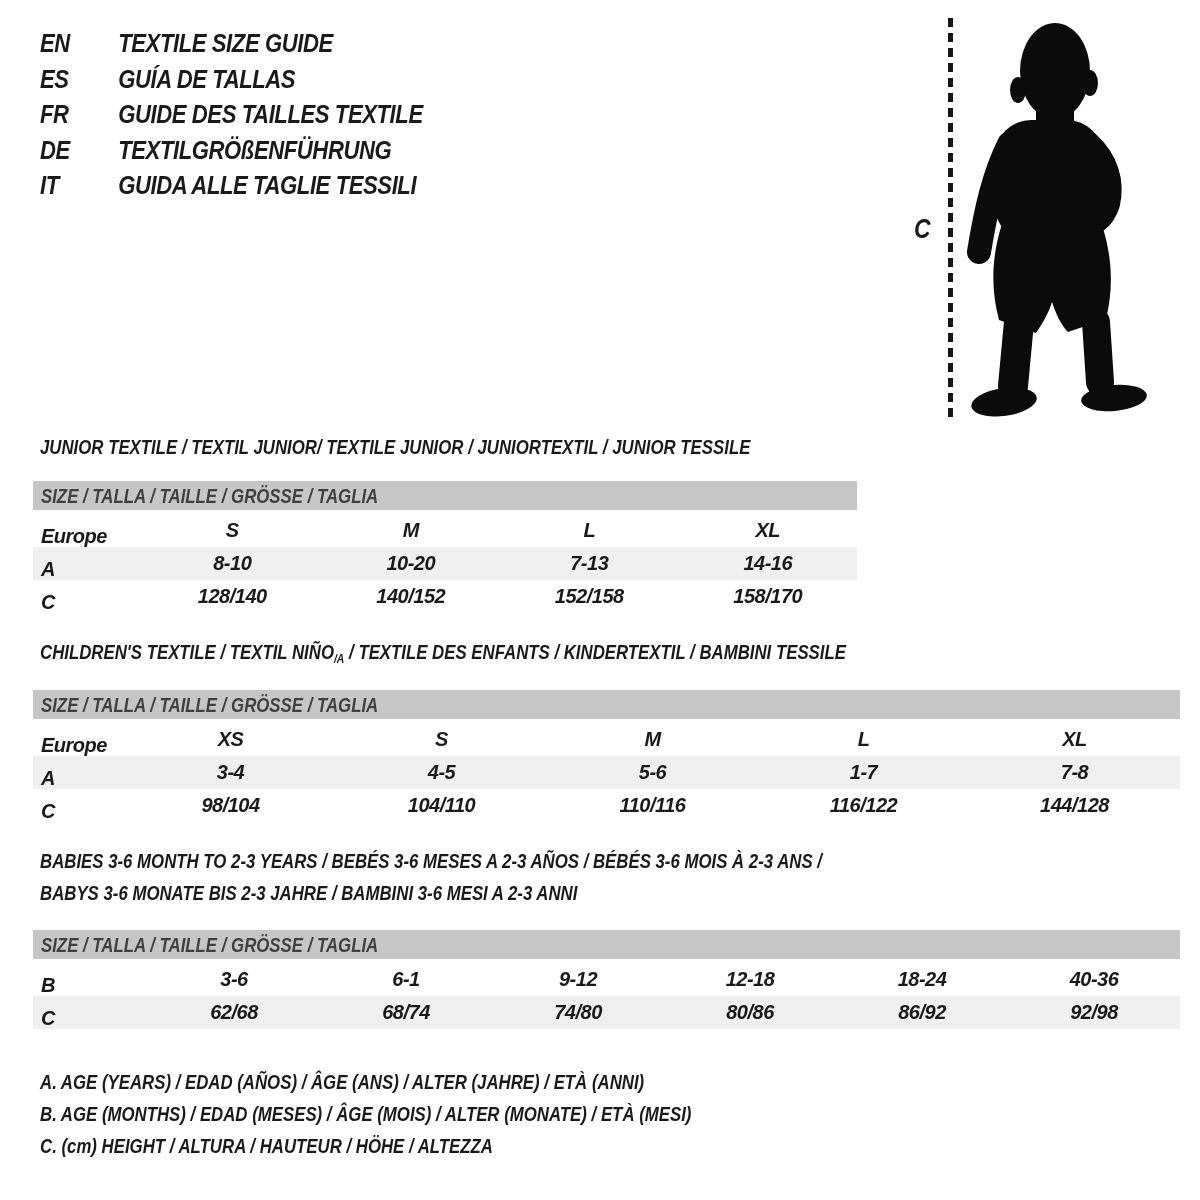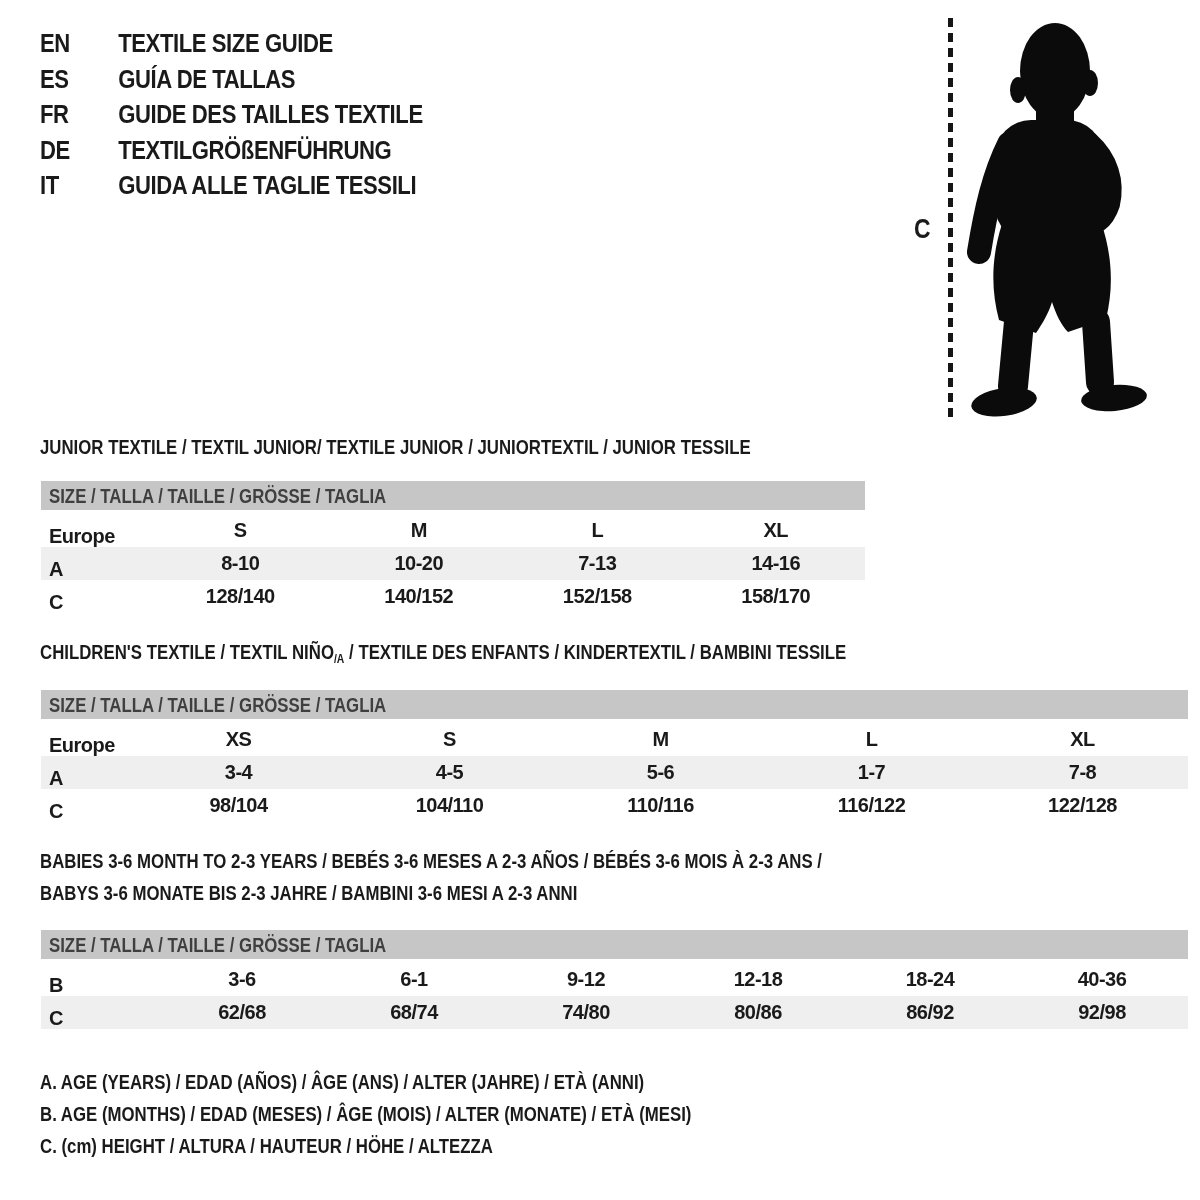--- a/index.html
+++ b/index.html
@@ -1,20 +1,21 @@
 <!DOCTYPE html>
 <html><head>
 <meta charset="utf-8">
 <style>
   * { margin:0; padding:0; box-sizing:border-box; }
   html,body { background:#ffffff; }
   body { font-family:"Liberation Sans", sans-serif; color:#1a1a1a; }
   .page {
     position:relative; width:1200px; height:1200px; background:#ffffff;
     overflow:hidden;
+    font-style:italic;
   }
 
   
   .cx   { transform:scaleX(0.80); transform-origin:0 0; white-space:nowrap; display:inline-block; }
 
   
   .lang { position:absolute; left:40px; top:26px; transform:scaleX(0.85); transform-origin:0 0; }
   .lang-row { display:flex; height:35.5px; align-items:center; }
   .lang-code  { width:92px; font-weight:700; font-size:26px; letter-spacing:-0.5px; }
   .lang-label { font-weight:700; font-size:26px; letter-spacing:-0.5px; white-space:nowrap; }
@@ -29,21 +30,21 @@
 
   
   .sec-title {
     position:absolute; left:40px; font-weight:700; font-size:21px; letter-spacing:0;
     transform:scaleX(0.80); transform-origin:0 0; white-space:nowrap;
   }
   .sub-a { font-size:13px; position:relative; top:4px; }
   .two-line { line-height:32px; }
 
   
-  .size-table { position:absolute; left:41px; }
+  .size-table { position:absolute; left:33px; }
   .size-bar {
     height:29px; display:flex; align-items:center; padding-left:8px;
     font-weight:700; font-size:21px; color:#3f3f3f; margin-bottom:4px;
   }
   .t-row { display:flex; height:33px; align-items:center; font-weight:700; font-size:20px; letter-spacing:-0.5px; }
   .t-row .lab { padding-left:8px; white-space:nowrap;margin-top:12px; }
   .t-row .val { flex:1 1 0; text-align:center; }
   .jun .lab { width:110px; }
   .chi .lab { width:92px;  }
   .bab .lab { width:115px; }
@@ -155,21 +156,21 @@
       <span class="val">5-6</span>
       <span class="val">1-7</span>
       <span class="val">7-8</span>
     </div>
     <div class="t-row">
       <span class="lab">C</span>
       <span class="val">98/104</span>
       <span class="val">104/110</span>
       <span class="val">110/116</span>
       <span class="val">116/122</span>
-      <span class="val">122/128</span>
+      <span class="val">144/128</span>
     </div>
   </div>
 
   <div class="sec-title two-line" style="top:845px;">
     <div>BABIES 3-6 MONTH TO 2-3 YEARS / BEBÉS 3-6 MESES A 2-3 AÑOS / BÉBÉS 3-6 MOIS À 2-3 ANS /</div>
     <div>BABYS 3-6 MONATE BIS 2-3 JAHRE / BAMBINI 3-6 MESI A 2-3 ANNI</div>
   </div>
 
   <div class="size-table bab" style="top:930px; width:1147px;">
     <div class="size-bar" style="background:#c6c6c6;">

